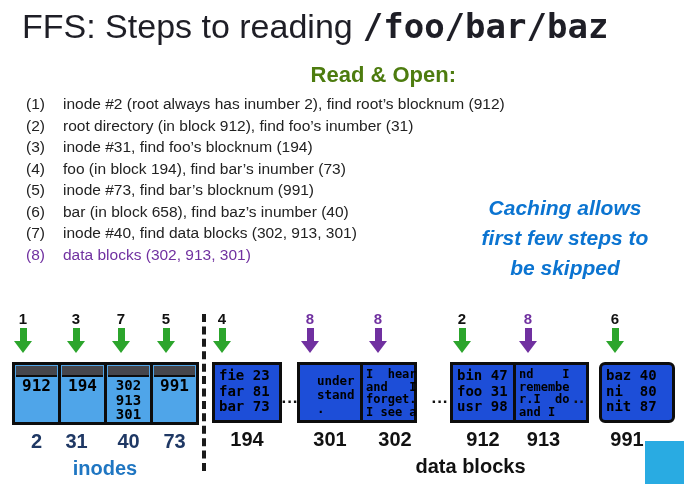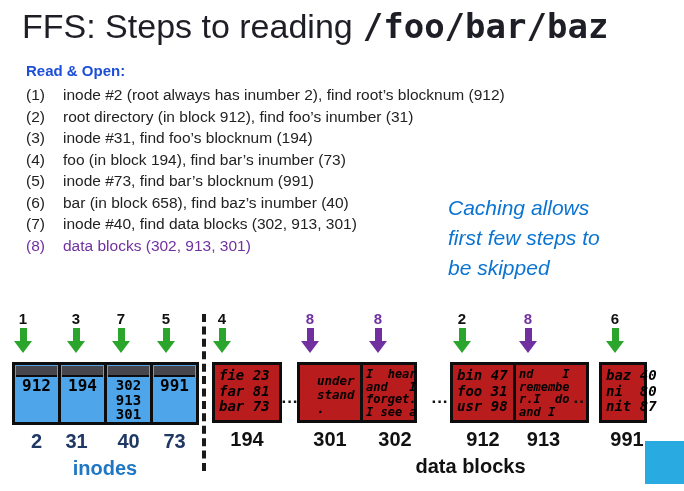--- a/index.html
+++ b/index.html
@@ -5,28 +5,28 @@
   * { margin:0; padding:0; box-sizing:border-box; }
   body { background:#888; font-family:"Liberation Sans", sans-serif; }
   .slide { position:relative; width:684px; height:491px; background:#ffffff; overflow:hidden; margin:0 auto; }
 
   
   .title { position:absolute; left:22px; top:6px; width:655px; color:#1e1e26; font-size:34px; white-space:nowrap; }
   .title .mono { font-family:"DejaVu Sans Mono", monospace; font-weight:700; font-size:34px; margin-left:10px; }
 
   
   .read-open { position:absolute; left:26px; top:62px; width:430px; color:#222222; }
-  .ro-heading { font-weight:700; font-size:15px; color:#1d4ed8; margin-bottom:5px; }
+  .ro-heading { font-weight:700; font-size:22px; color:#4d7c0f; margin-bottom:5px;text-align:right; }
   .step { display:flex; font-size:15.5px; line-height:21.5px; white-space:nowrap; }
   .step-num { width:37px; flex:0 0 37px; }
   .step.purple { color:#7030A0; }
 
   
-  .caching { position:absolute; left:448px; top:193px; width:234px; 
-             color:#0b74d1; font-size:21px; font-style:italic; font-weight:400;
+  .caching { position:absolute; left:448px; top:193px; width:234px; text-align:center;
+             color:#0b74d1; font-size:21px; font-style:italic; font-weight:700;
              line-height:30px; white-space:pre-line; }
 
   
   .arrow-group { position:absolute; top:311px; width:24px; display:flex; flex-direction:column; align-items:center; }
   .arrow-label { font-weight:700; font-size:15px; line-height:16px; color:#111; margin-bottom:1px; }
   .arrow-stem { width:7px; height:13px; }
   .arrow-head { width:0; height:0; border-left:9px solid transparent; border-right:9px solid transparent; border-top:12px solid #000; }
   .green .arrow-stem { background:#2ca52c; }
   .green .arrow-head { border-top-color:#2ca52c; }
   .purple .arrow-stem { background:#7030A0; }
@@ -41,21 +41,21 @@
                    font-size:16px; line-height:16px; text-align:center; white-space:pre; }
   .inode-content.multi { font-size:14px; line-height:14.5px; }
   .inode-num { position:absolute; top:430px; text-align:center; color:#1F3864; font-size:20px; font-weight:600; }
   .inodes-label { position:absolute; left:40px; top:457px; width:130px; text-align:center;
                   color:#1f76c2; font-size:20px; font-weight:700; }
 
   
   .separator { position:absolute; left:202px; top:314px; height:157px; width:0; border-left:4px dashed #1a1a1a; }
 
   
-  .data-box { position:absolute; top:362px; height:61px; border:3px solid #0d0d0d; background:#b91c1c;font-style:italic; }
+  .data-box { position:absolute; top:362px; height:61px; border:3px solid #0d0d0d; background:#1d4ed8; }
   .data-content { font-family:"DejaVu Sans Mono", monospace; font-weight:700; color:#000;
                   font-size:14px; line-height:15.5px; white-space:pre; padding:3px 0 0 4px; }
   .data-content.tiny { font-size:12px; line-height:12.5px; padding:3px 0 0 3px; }
   .data-content.mid { font-size:12.5px; line-height:14px; padding:9px 0 0 9px;margin-left:8px; }
   .block-num { position:absolute; top:428px; text-align:center; color:#111; font-size:20px; font-weight:600; }
   .ellipsis { position:absolute; top:388px; width:22px; text-align:center; font-weight:800; font-size:17px; letter-spacing:1px; color:#111; }
   .datablocks-label { position:absolute; left:388px; top:455px; width:165px; text-align:center;
                       color:#111; font-size:20px; font-weight:700; }
 
   .corner-square { position:absolute; left:645px; top:441px; width:39px; height:43px; background:#29ABE2; }
@@ -211,21 +211,21 @@
     <div class="data-content">bin 47
 foo 31
 usr 98</div>
   </div>
   <div class="data-box" style="left:513px;width:76px;">
     <div class="data-content tiny">nd    I
 remembe
 r.I  do
 and I</div>
   </div>
-  <div class="data-box" style="left:599px;width:48px;">
+  <div class="data-box" style="left:599px;width:76px;border-radius:6px;">
     <div class="data-content">baz 40
 ni  80
 nit 87</div>
   </div>
 
   <span class="ellipsis" style="left:279px;">...</span>
   <span class="ellipsis" style="left:429px;">...</span>
   <span class="ellipsis" style="left:571px;">...</span>
 
   <div class="block-num" style="left:212px;width:70px;">194</div>

